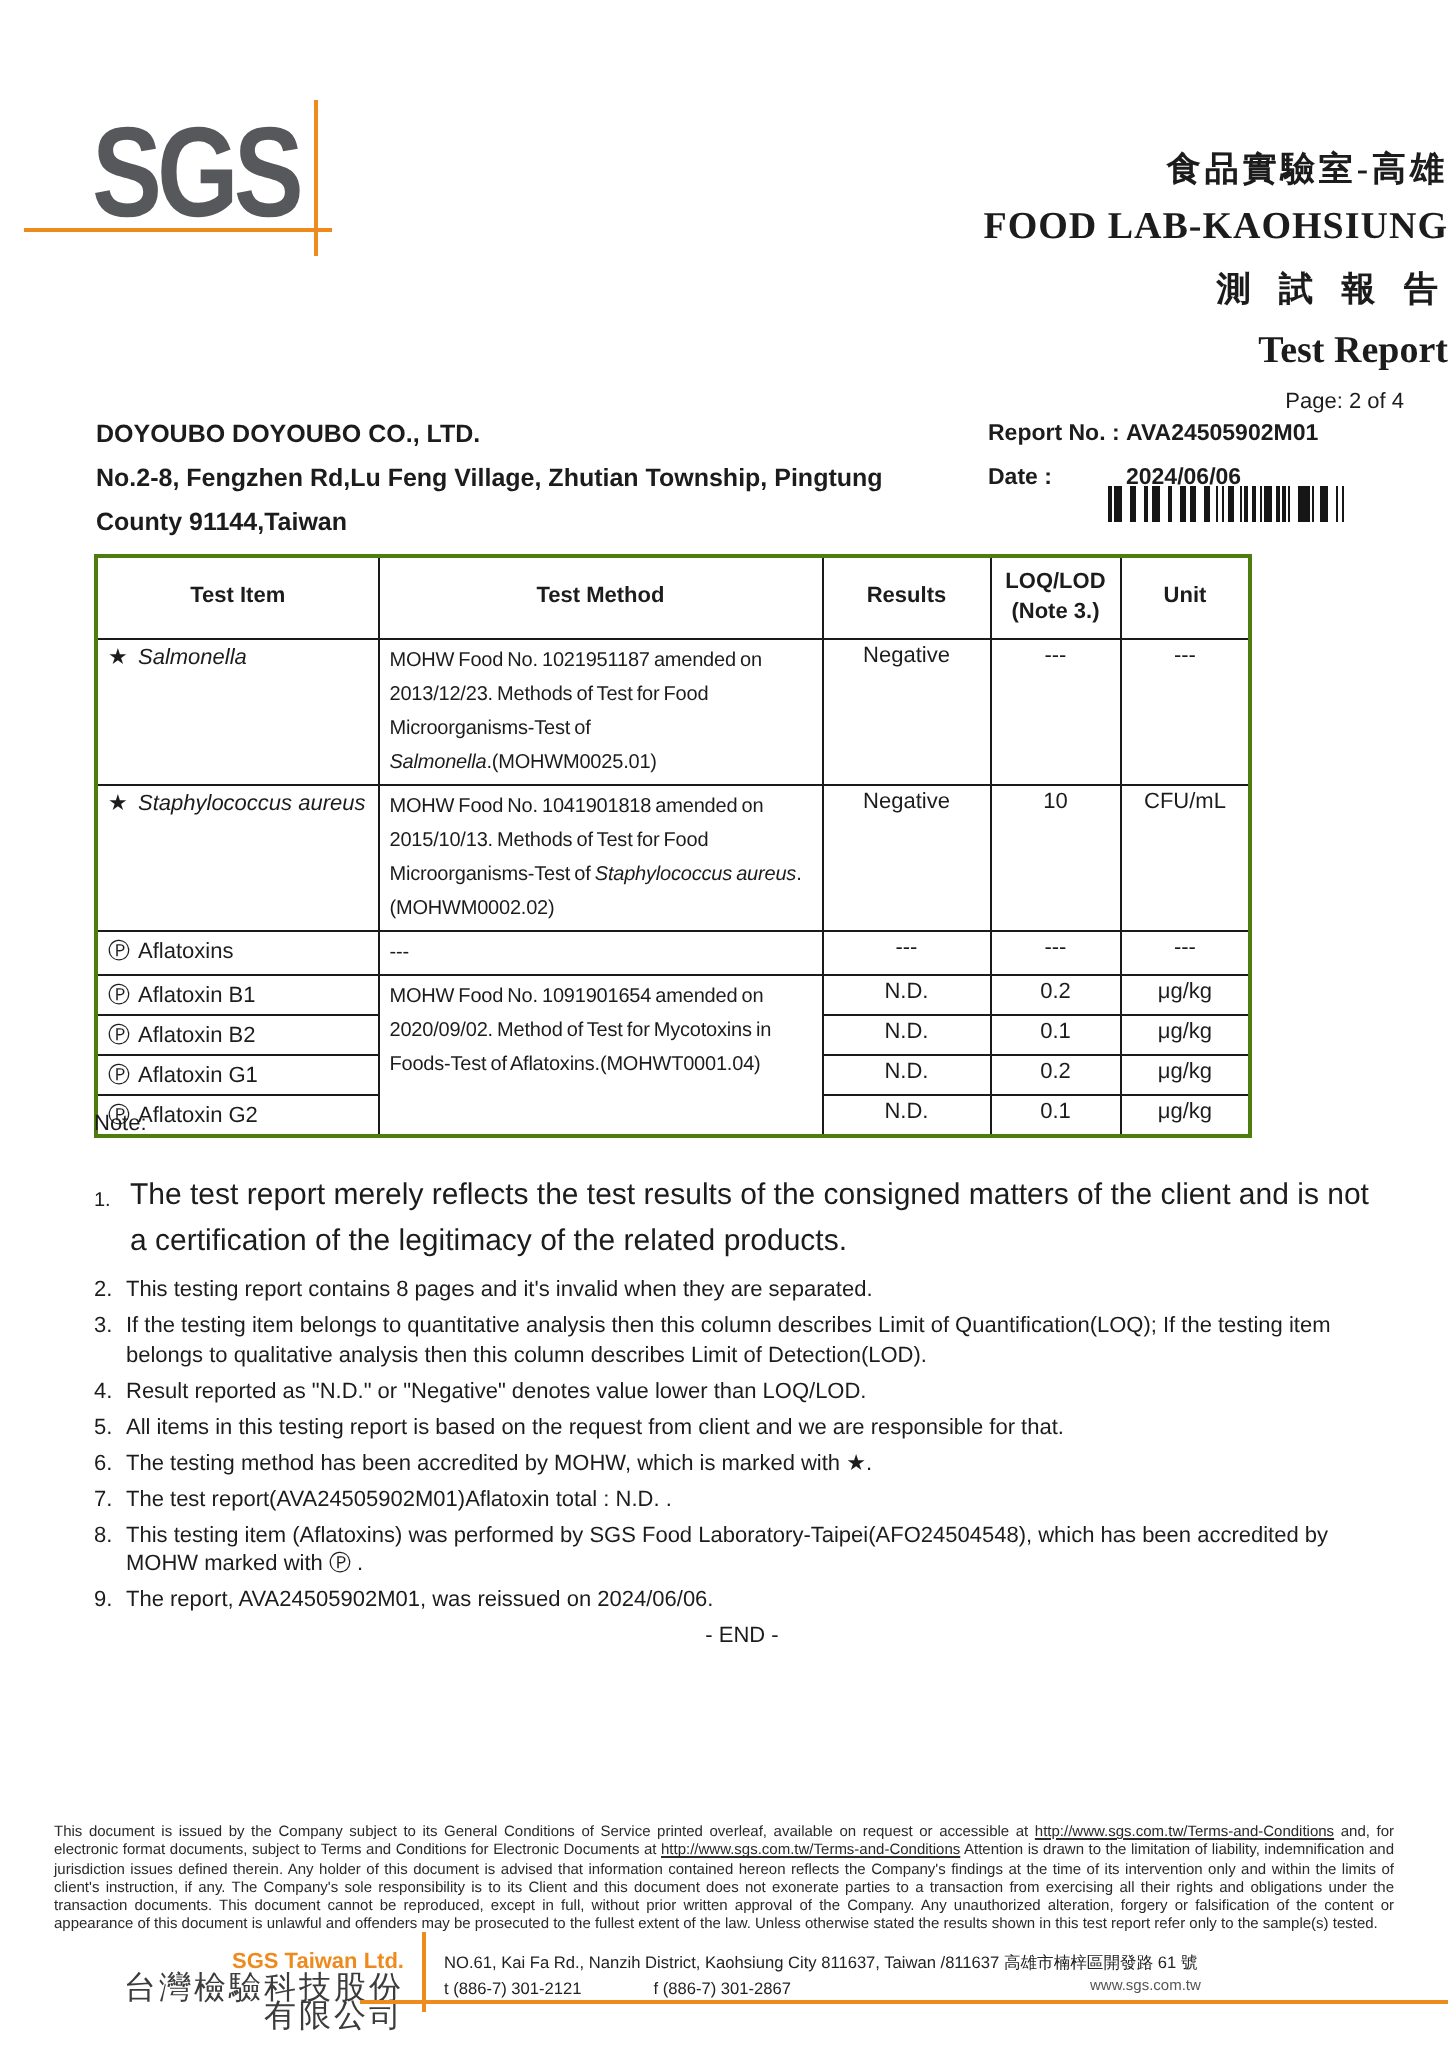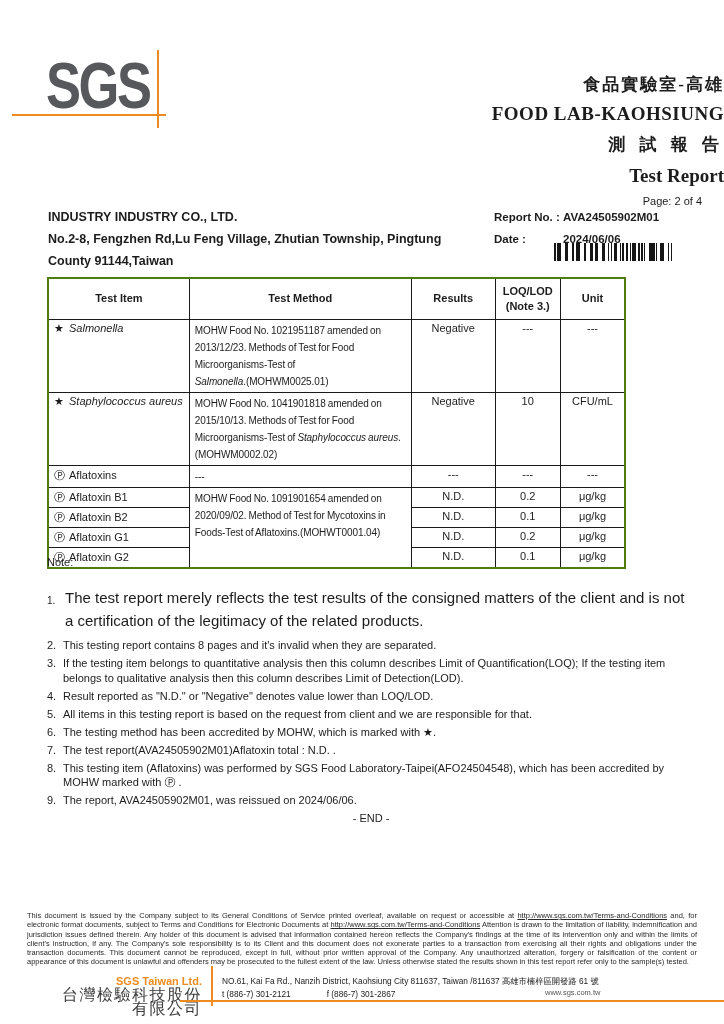--- a/index.html
+++ b/index.html
@@ -102,21 +102,21 @@
 
   <div class="header-block">
     <div class="t-zh1">食品實驗室-高雄</div>
     <div class="t-en1">FOOD LAB-KAOHSIUNG</div>
     <div class="t-zh2">測 試 報 告</div>
     <div class="t-en2">Test Report</div>
   </div>
   <div class="page-label">Page: 2 of 4</div>
 
   <div class="client">
-    <div>INDUSTRY INDUSTRY CO., LTD.</div>
+    <div>DOYOUBO DOYOUBO CO., LTD.</div>
     <div>No.2-8, Fengzhen Rd,Lu Feng Village, Zhutian Township, Pingtung</div>
     <div>County 91144,Taiwan</div>
   </div>
 
   <div class="meta">
     <div class="meta-row">
       <span class="meta-label">Report No. :</span>
       <span>AVA24505902M01</span>
     </div>
     <div class="meta-row">

